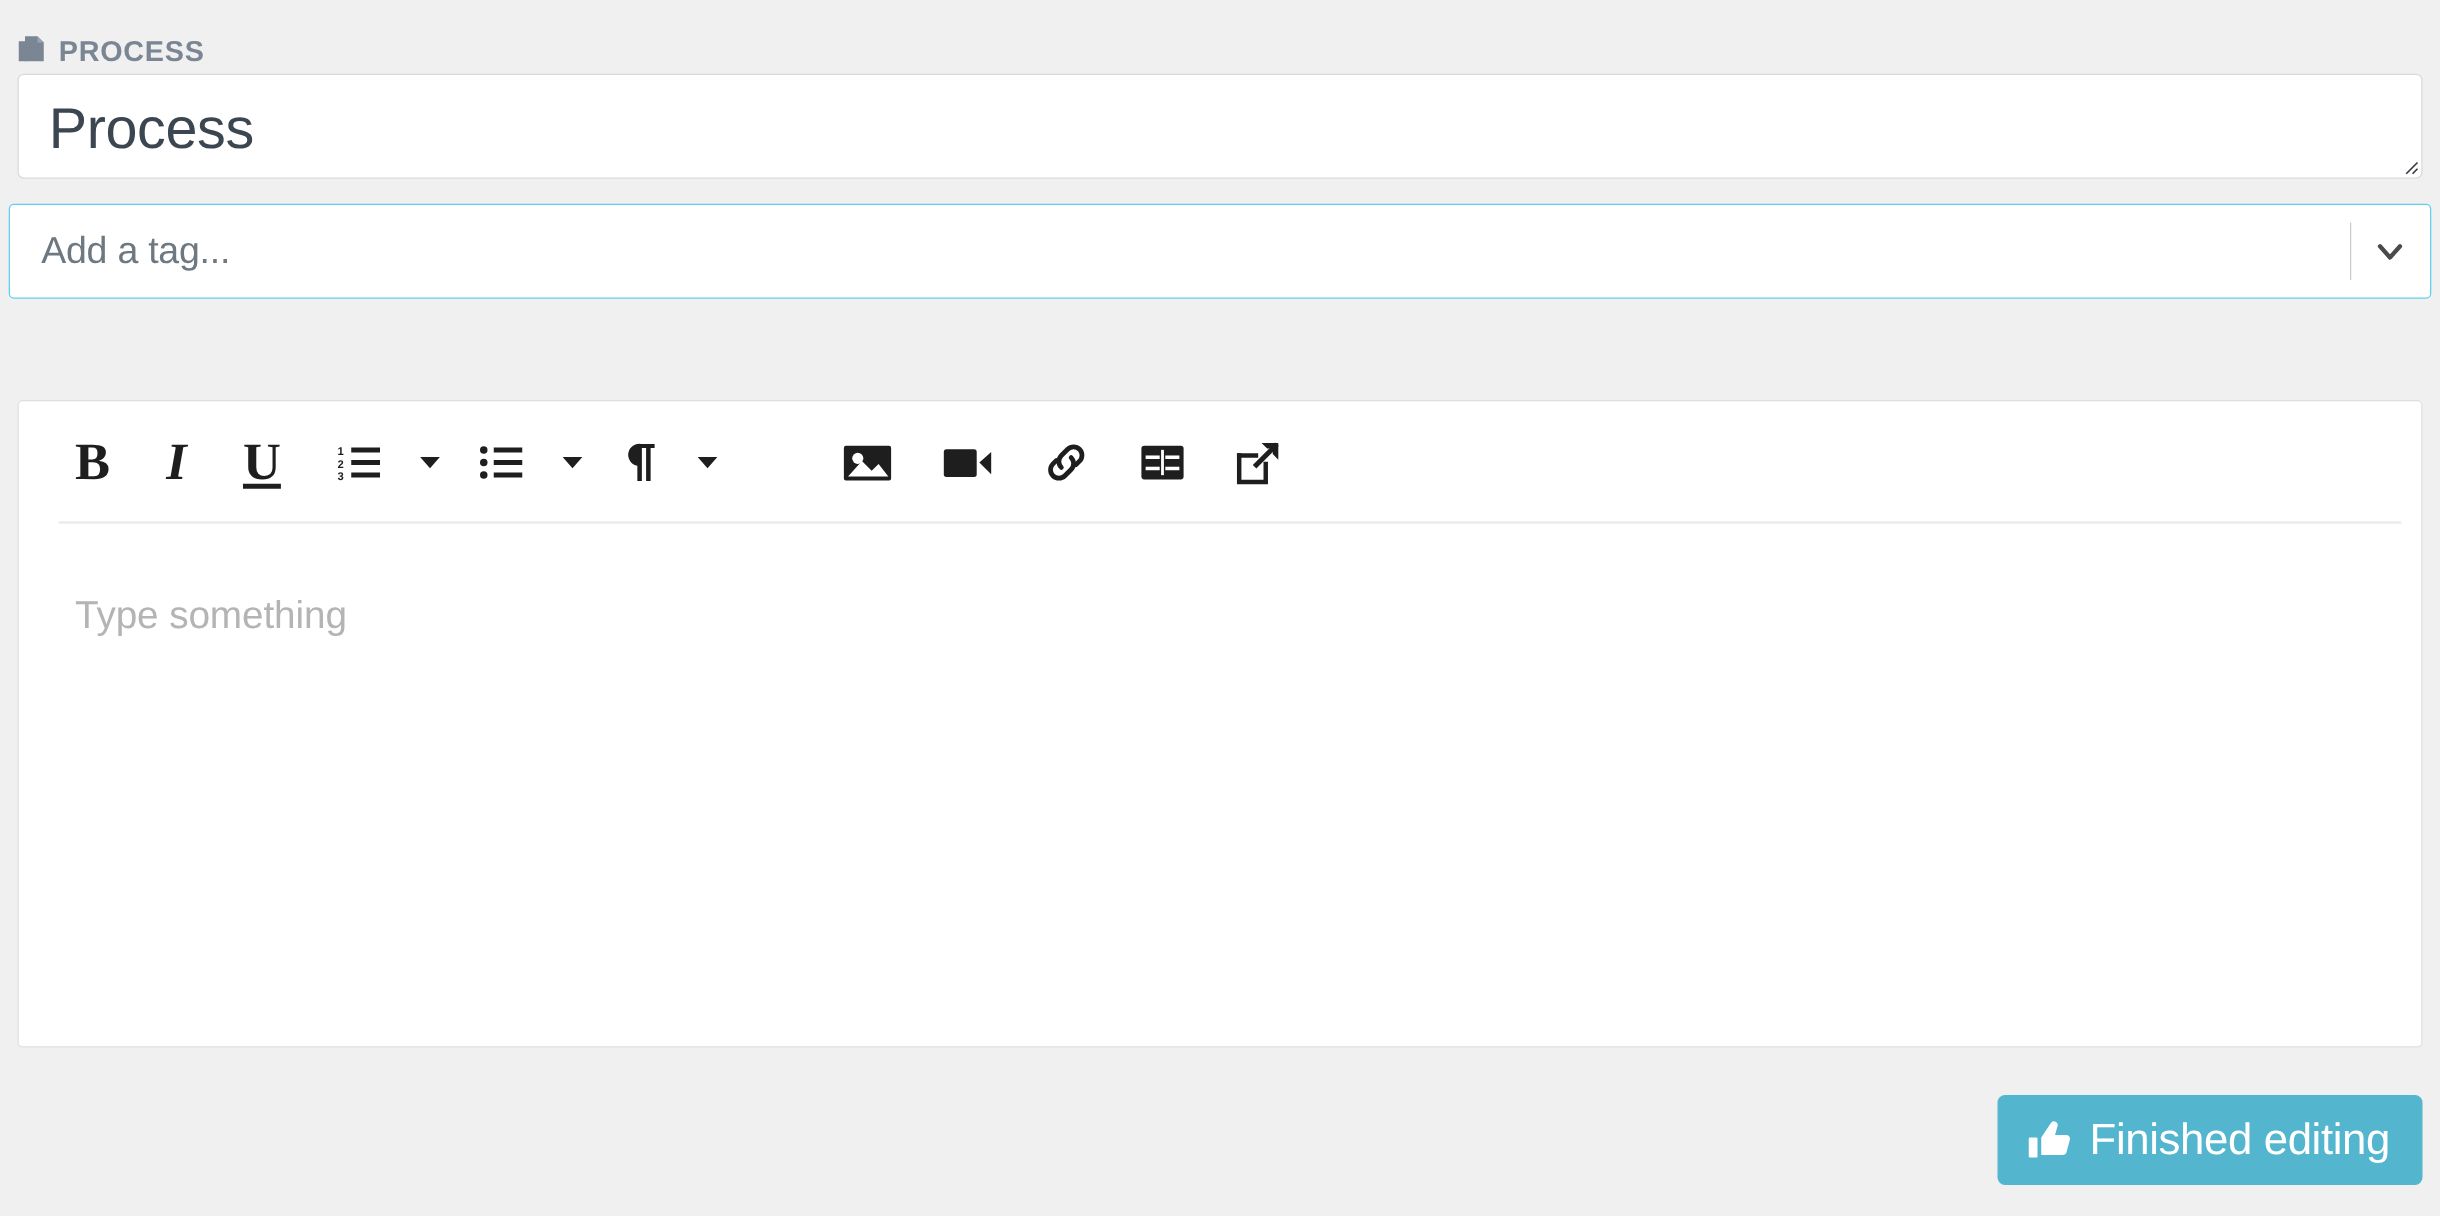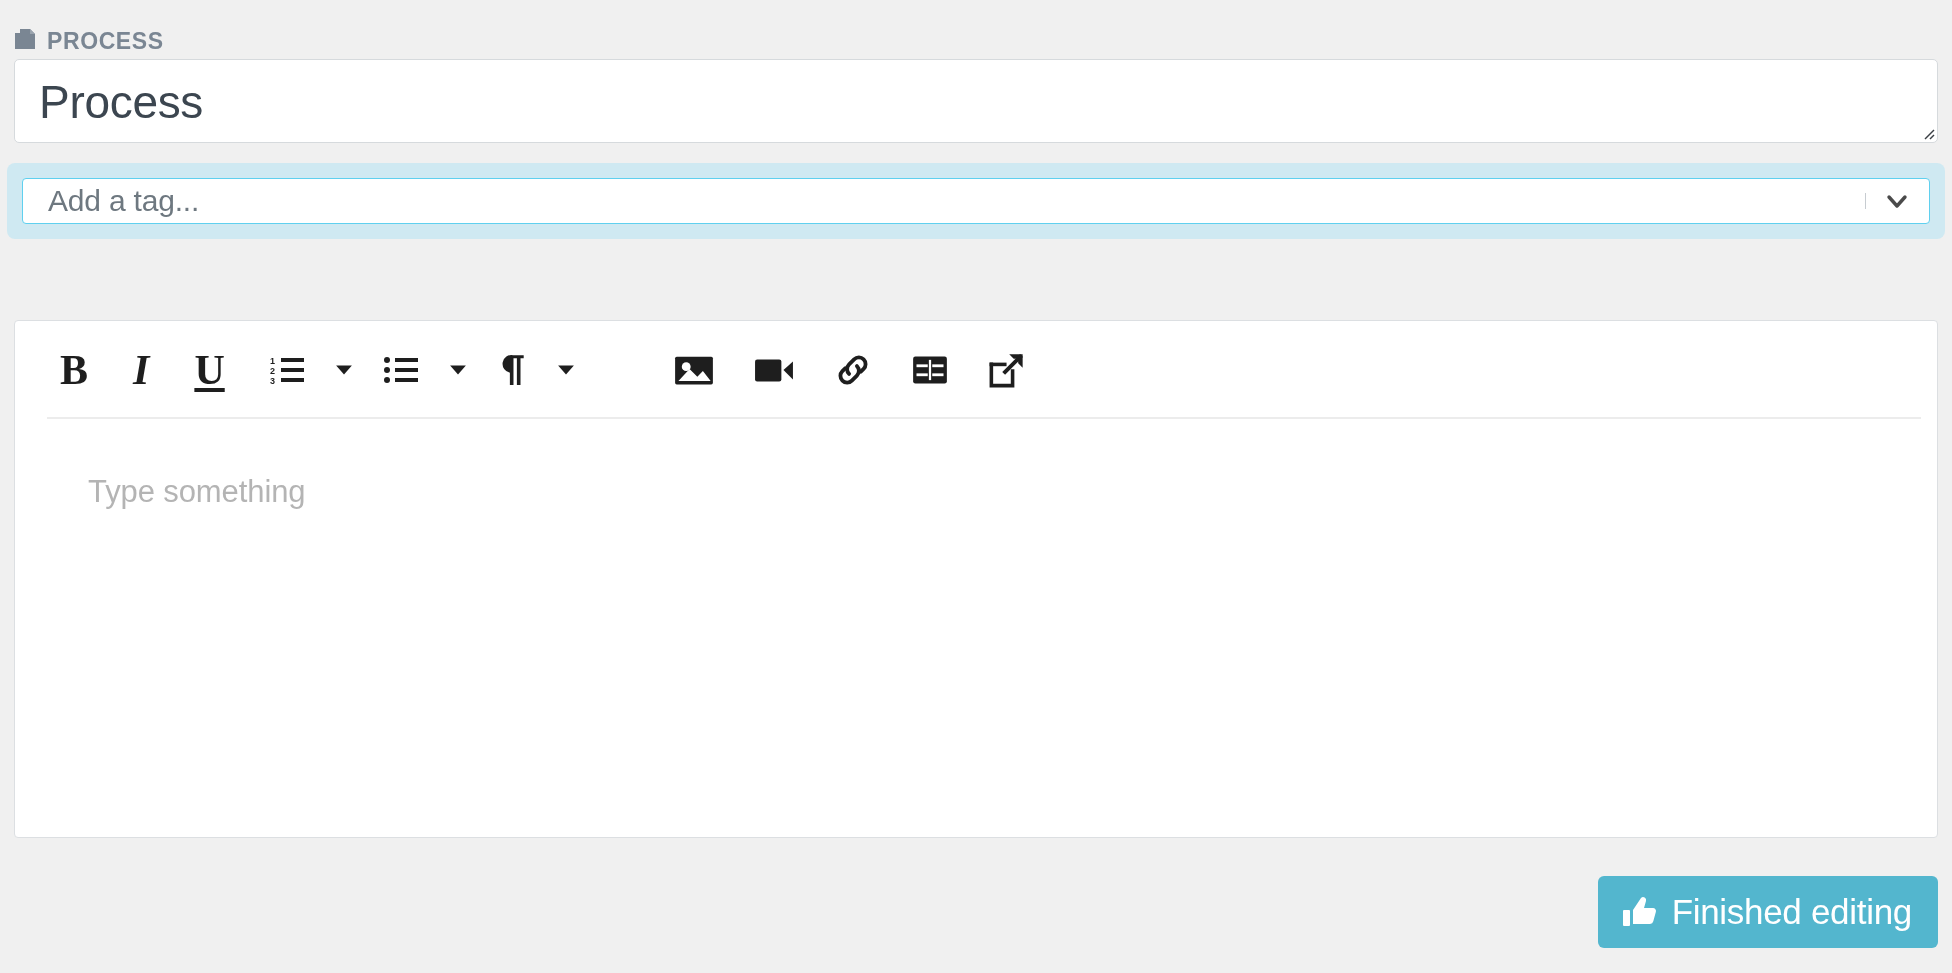--- a/index.html
+++ b/index.html
@@ -79,21 +79,21 @@
   
   .tag-field-wrap {
     position: absolute;
     left: 7px;
     top: 163px;
     width: 1938px;
     height: 76px;
     border-radius: 8px;
     background: #cfe9f2;
     box-sizing: border-box;
-    padding: 15px;
+    padding: 0;
   }
   .tag-field {
     position: relative;
     width: 100%;
     height: 100%;
     background: #ffffff;
     border: 1px solid #5fd0ef;
     border-radius: 4px;
     box-sizing: border-box;
     display: flex;
@@ -193,21 +193,20 @@
   }
   .editor-placeholder {
     position: absolute;
     left: 45px;
     top: 55px;
     font-size: 31px;
     font-weight: 300;
     color: #b4b4b4;
     letter-spacing: -0.1px;
     white-space: nowrap;
-    margin-left: 28px;
   }
 
   
   .footer {
     position: absolute;
     left: 0;
     right: 0;
     top: 876px;
     height: 97px;
   }

